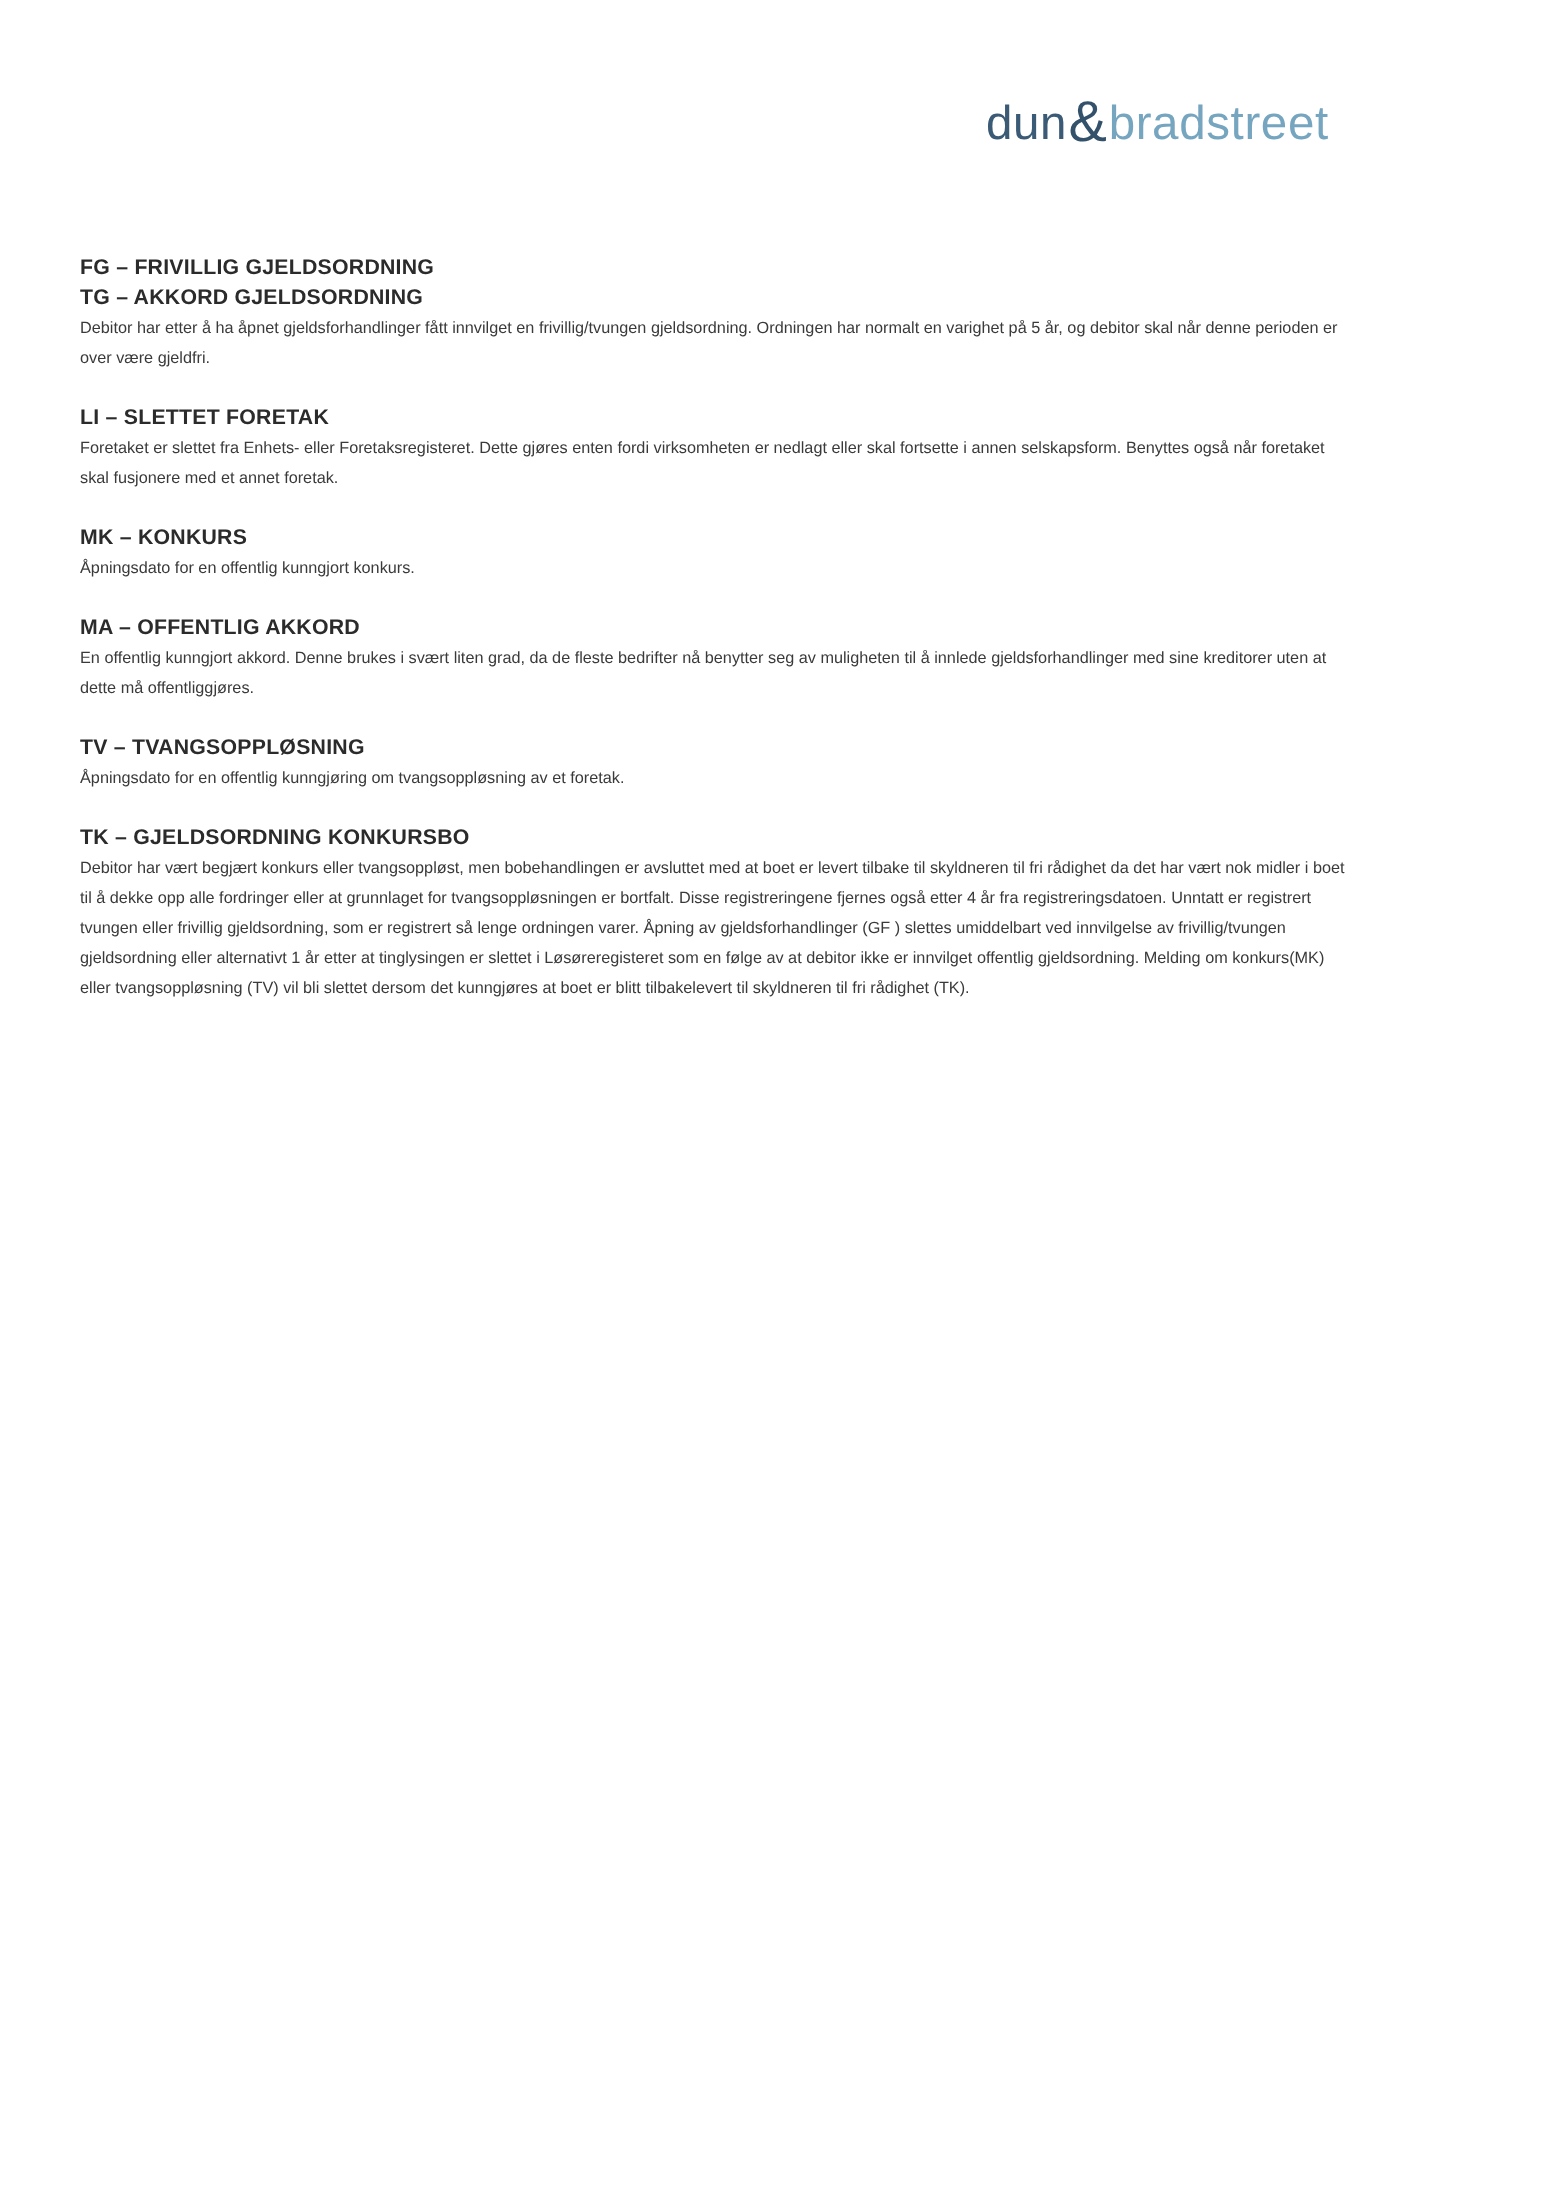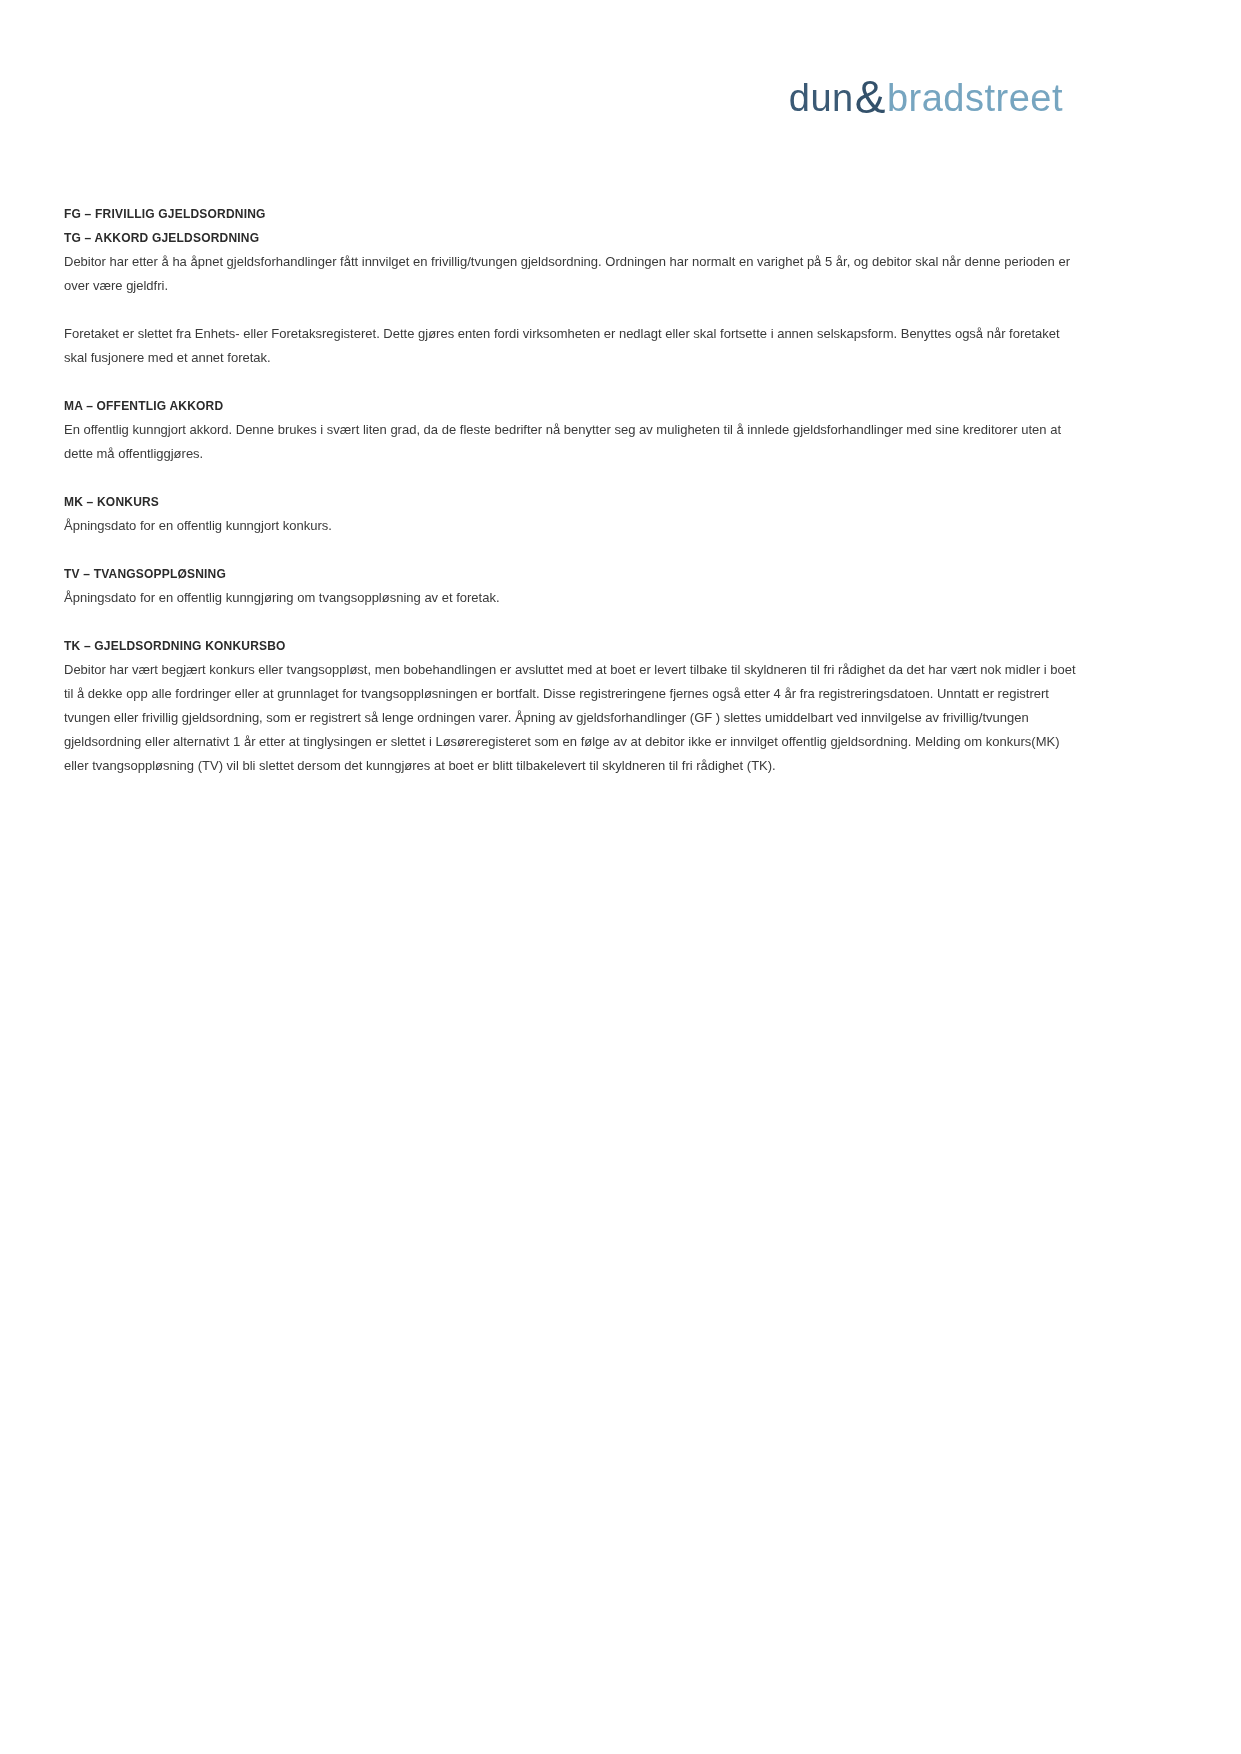--- a/index.html
+++ b/index.html
@@ -40,21 +40,21 @@
     position: absolute;
     left: 64px;
     top: 202px;
     width: 1013px;
     font-size: 17px;
     line-height: 24px;
   }
   .section { margin: 0 0 24px 0; }
   .section h3 {
     margin: 0;
-    font-size: 12px;
+    font-size: 17px;
     line-height: 24px;
     font-weight: 700;
     color: #2b2b2b;
     letter-spacing: 0.2px;
   }
   .section p {
     margin: 0;
     font-size: 13px;
     line-height: 24px;
     color: #3a3a3a;
@@ -80,31 +80,32 @@
 
   <div class="content">
 
     <div class="section">
       <h3>FG – FRIVILLIG GJELDSORDNING</h3>
       <h3>TG – AKKORD GJELDSORDNING</h3>
       <p>Debitor har etter å ha åpnet gjeldsforhandlinger fått innvilget en frivillig/tvungen gjeldsordning. Ordningen har normalt en varighet på 5 år, og debitor skal når denne perioden er over være gjeldfri.</p>
     </div>
 
     <div class="section">
+      <h3>LI – SLETTET FORETAK</h3>
       <p>Foretaket er slettet fra Enhets- eller Foretaksregisteret. Dette gjøres enten fordi virksomheten er nedlagt eller skal fortsette i annen selskapsform. Benyttes også når foretaket skal fusjonere med et annet foretak.</p>
+    </div>
+
+    <div class="section">
+      <h3>MK – KONKURS</h3>
+      <p>Åpningsdato for en offentlig kunngjort konkurs.</p>
     </div>
 
     <div class="section">
       <h3>MA – OFFENTLIG AKKORD</h3>
       <p>En offentlig kunngjort akkord. Denne brukes i svært liten grad, da de fleste bedrifter nå benytter seg av muligheten til å innlede gjeldsforhandlinger med sine kreditorer uten at dette må offentliggjøres.</p>
-    </div>
-
-    <div class="section">
-      <h3>MK – KONKURS</h3>
-      <p>Åpningsdato for en offentlig kunngjort konkurs.</p>
     </div>
 
     <div class="section">
       <h3>TV – TVANGSOPPLØSNING</h3>
       <p>Åpningsdato for en offentlig kunngjøring om tvangsoppløsning av et foretak.</p>
     </div>
 
     <div class="section">
       <h3>TK – GJELDSORDNING KONKURSBO</h3>
       <p>Debitor har vært begjært konkurs eller tvangsoppløst, men bobehandlingen er avsluttet med at boet er levert tilbake til skyldneren til fri rådighet da det har vært nok midler i boet til å dekke opp alle fordringer eller at grunnlaget for tvangsoppløsningen er bortfalt. Disse registreringene fjernes også etter 4 år fra registreringsdatoen. Unntatt er registrert tvungen eller frivillig gjeldsordning, som er registrert så lenge ordningen varer. Åpning av gjeldsforhandlinger (GF ) slettes umiddelbart ved innvilgelse av frivillig/tvungen gjeldsordning eller alternativt 1 år etter at tinglysingen er slettet i Løsøreregisteret som en følge av at debitor ikke er innvilget offentlig gjeldsordning. Melding om konkurs(MK) eller tvangsoppløsning (TV) vil bli slettet dersom det kunngjøres at boet er blitt tilbakelevert til skyldneren til fri rådighet (TK).</p>

